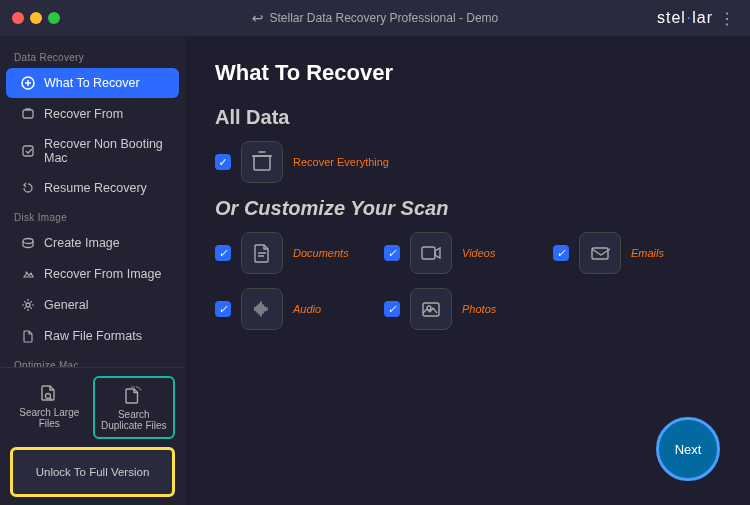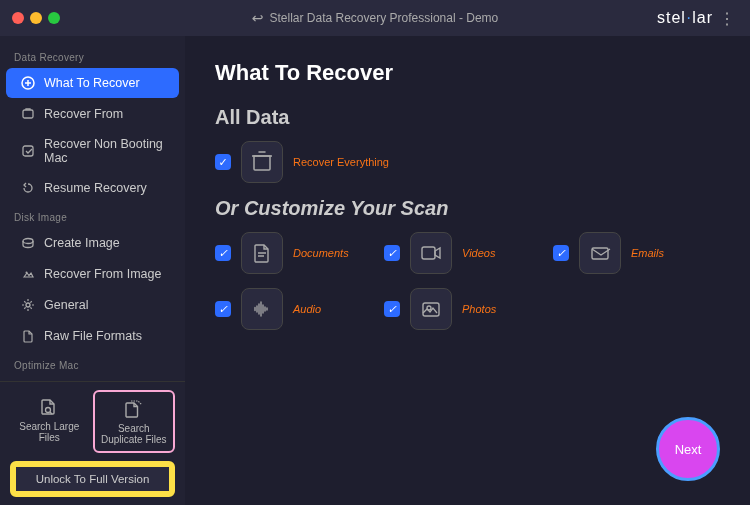--- a/index.html
+++ b/index.html
@@ -140,35 +140,35 @@
       gap: 3px;
       padding: 6px 4px;
       border-radius: 6px;
       cursor: pointer;
       color: #bbb;
       font-size: 10px;
       background: transparent;
       border: none;
     }
     .toolbar-btn.highlighted {
-      border: 2px solid #f9a8d4;
+      border: 2px solid #14b8a6;
       border-radius: 6px;
     }
     .toolbar-icon {
       font-size: 18px;
       color: #aaa;
     }
     .unlock-btn {
       width: 100%;
       background: #2a2a3e;
-      border: 6px solid #fde047;
+      border: 3px solid #fde047;
       border-radius: 6px;
       color: #ccc;
       font-size: 11.5px;
-      padding: 6px;
+      padding: 16px;
       cursor: pointer;
       text-align: center;
     }
 
     
     .main-content {
       flex: 1;
       background: #1e1e2e;
       padding: 24px 30px;
       overflow-y: auto;
@@ -243,21 +243,21 @@
       grid-template-columns: 1fr 1fr 1fr;
       gap: 14px 2px;
     }
     .next-button {
       position: absolute;
       bottom: 24px;
       right: 30px;
       width: 64px;
       height: 64px;
       border-radius: 50%;
-      background: #d946ef;
+      background: #0369a1;
       border: 3px solid #4a9eff;
       color: #fff;
       font-size: 13px;
       font-weight: 500;
       cursor: pointer;
       display: flex;
       align-items: center;
       justify-content: center;
     }
 

